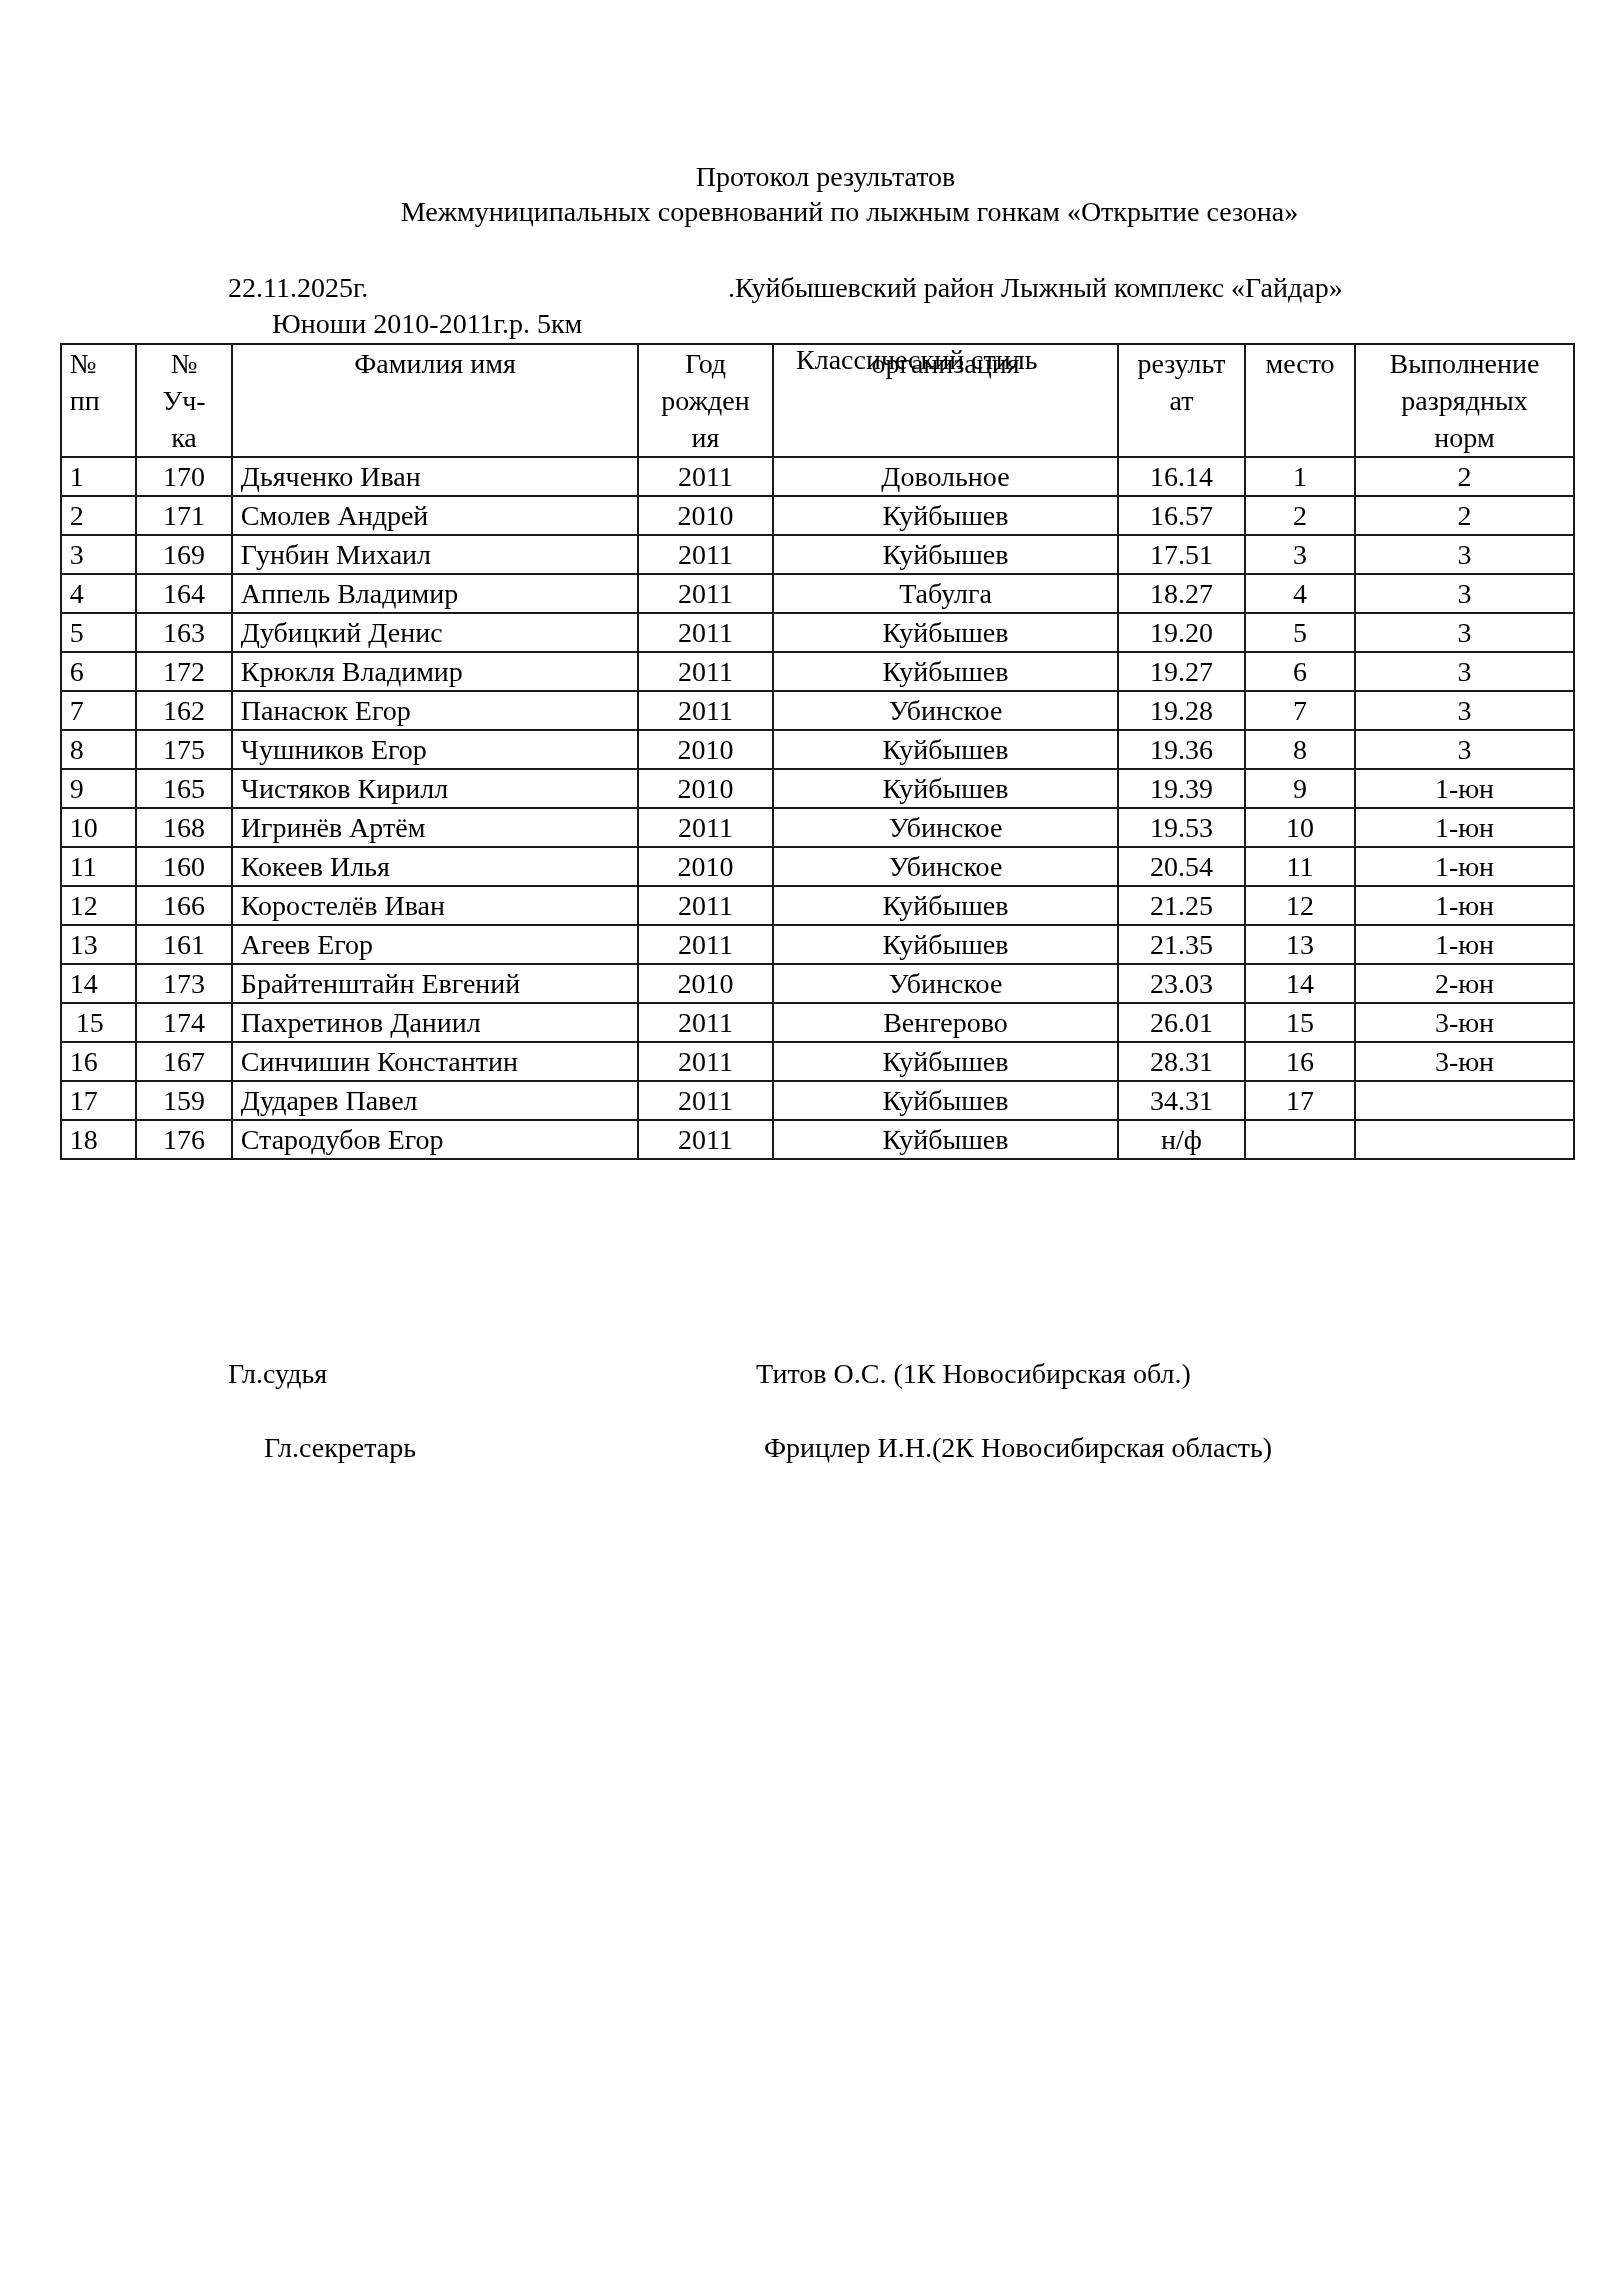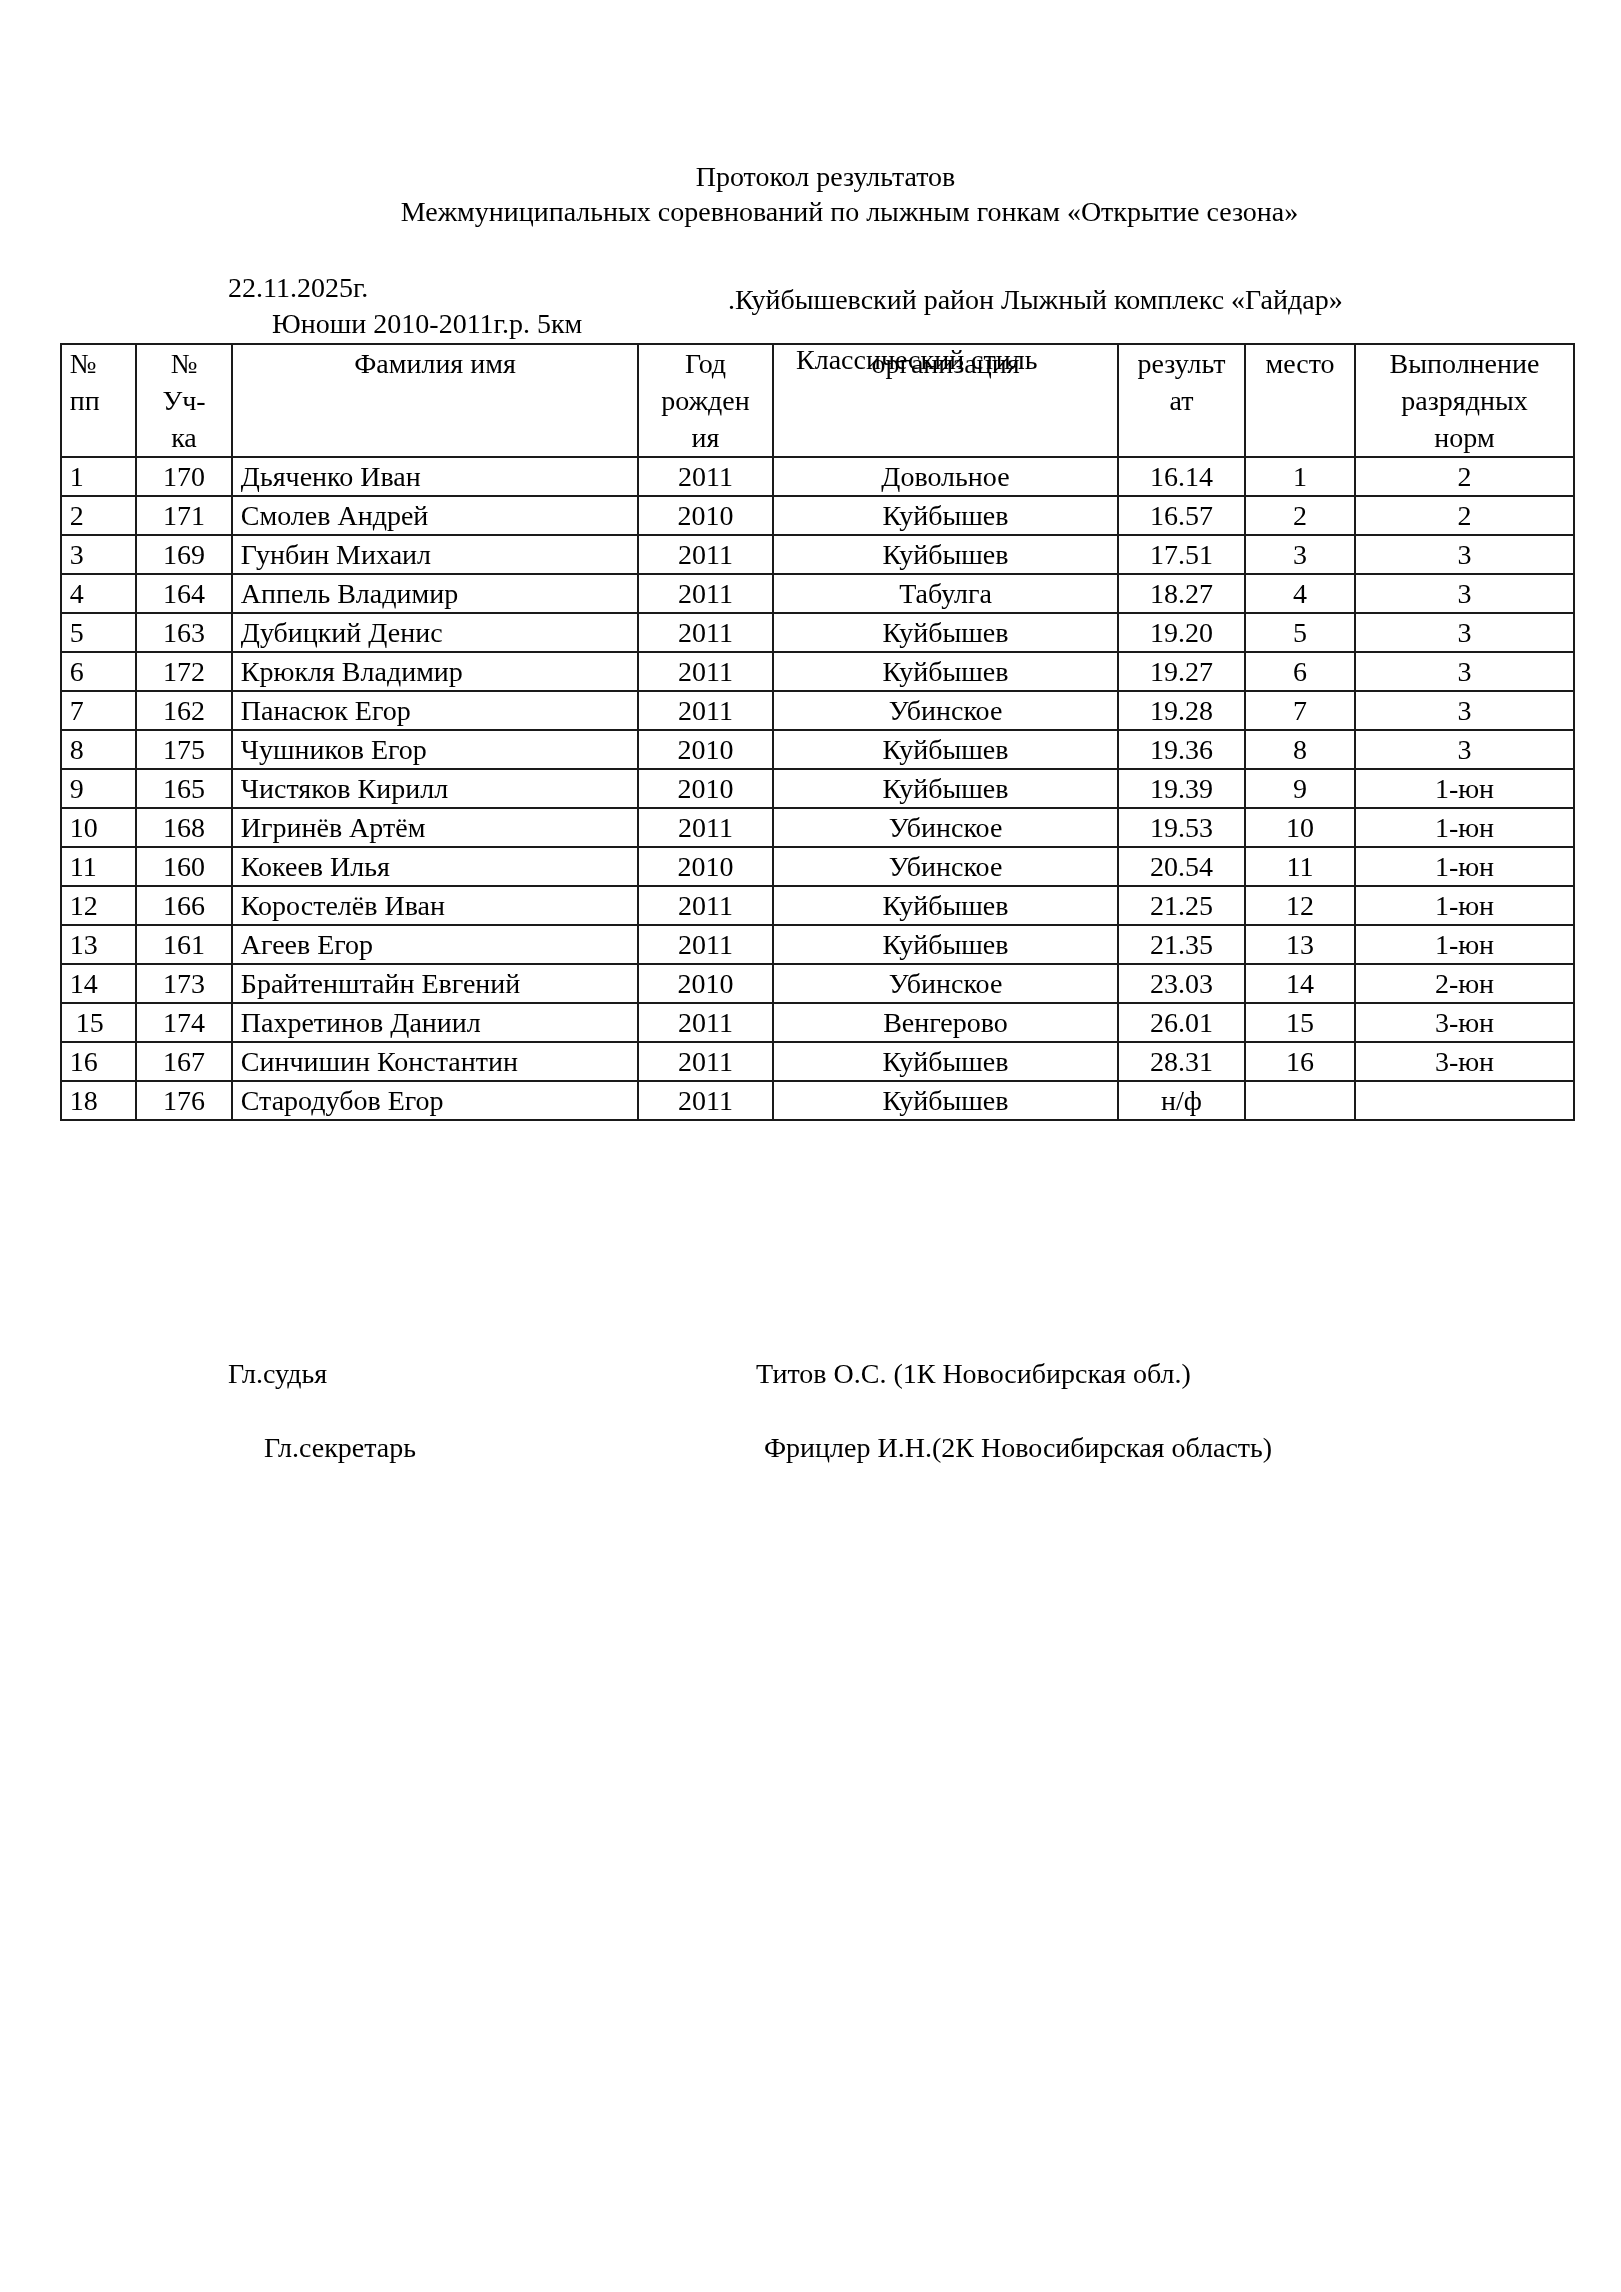--- a/index.html
+++ b/index.html
@@ -6,21 +6,21 @@
   body {
     width: 1621px; height: 2293px; position: relative; overflow: hidden;
     font-family: "Liberation Serif", "DejaVu Serif", serif;
     color: #000000;
   }
   .abs { position: absolute; white-space: nowrap; }
   .t28 { font-size: 28px; line-height: 31px; }
   #title1 { left: 0; width: 1621px; top: 161px; text-align: center; padding-left: 30px; box-sizing: border-box; }
   #title2 { left: 0; width: 1621px; top: 196px; text-align: center; padding-left: 78px; box-sizing: border-box; }
   #date { left: 228px; top: 272px; }
-  #venue { left: 728px; top: 284px; }
+  #venue { left: 728px; top: 272px; }
   #group { left: 272px; top: 308px; }
   #style { left: 796px; top: 308px; margin-top: 36px; }
 
   table.results {
     position: absolute; left: 60px; top: 343px;
     border-collapse: collapse;
     font-size: 28px; line-height: 37px;
   }
   table.results td, table.results th {
     border: 2px solid #1a1a1a;
@@ -257,20 +257,30 @@
         <td class="left">16</td>
         <td class="center">167</td>
         <td class="left">Синчишин Константин</td>
         <td class="center">2011</td>
         <td class="center">Куйбышев</td>
         <td class="center">28.31</td>
         <td class="center">16</td>
         <td class="center">3-юн</td>
       </tr>
       <tr>
+        <td class="left">17</td>
+        <td class="center">159</td>
+        <td class="left">Дударев Павел</td>
+        <td class="center">2011</td>
+        <td class="center">Куйбышев</td>
+        <td class="center">34.31</td>
+        <td class="center">17</td>
+        <td class="center"></td>
+      </tr>
+      <tr>
         <td class="left">18</td>
         <td class="center">176</td>
         <td class="left">Стародубов Егор</td>
         <td class="center">2011</td>
         <td class="center">Куйбышев</td>
         <td class="center">н/ф</td>
         <td class="center"></td>
         <td class="center"></td>
       </tr>
     </tbody>

